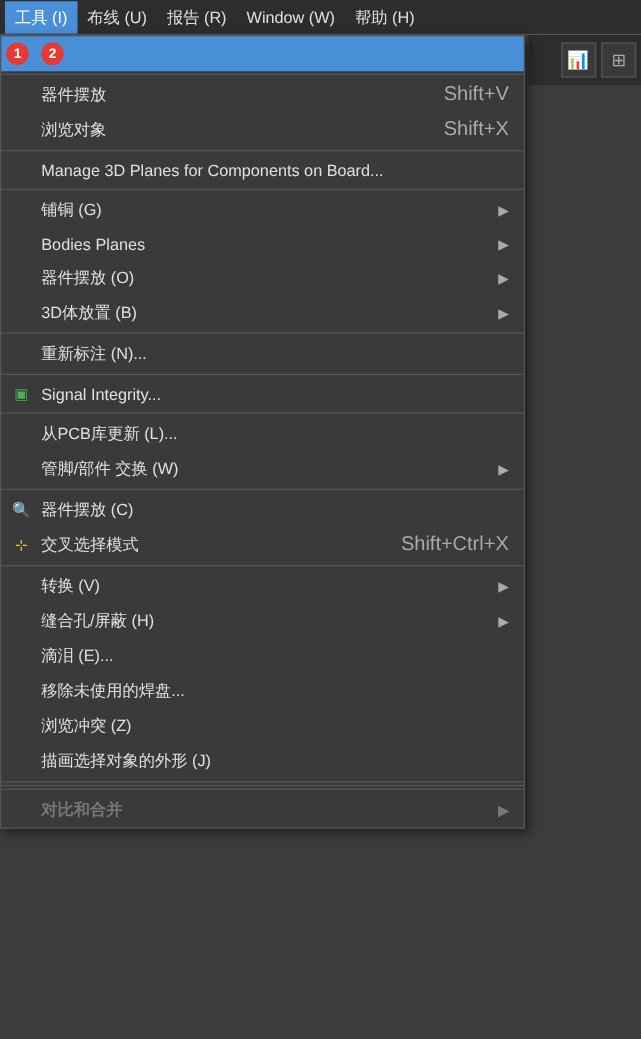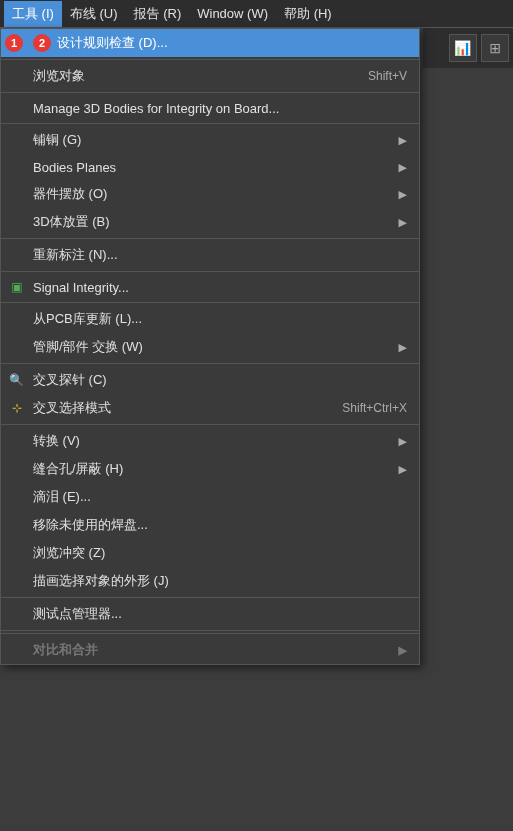--- a/index.html
+++ b/index.html
@@ -61,21 +61,21 @@
       color: #fff;
     }
     .menu-item.disabled {
       color: #777;
       cursor: default;
       font-weight: bold;
     }
     .menu-item .shortcut {
       margin-left: auto;
       color: #aaa;
-      font-size: 12px;
+      font-size: 16px;
     }
     .menu-item .arrow {
       margin-left: auto;
       color: #aaa;
       font-size: 11px;
     }
     .menu-item .item-icon {
       position: absolute;
       left: 6px;
       width: 20px;
@@ -150,36 +150,39 @@
   <div class="panel-icon">⊞</div>
 </div>
 
 <div class="dropdown-menu">
 
   <div class="menu-item highlighted">
     <span class="item-icon">
       <span class="badge badge-red">1</span>
     </span>
     <span class="badge badge-red-2">2</span>
-    <span>设计规则检查 (D)...</span>
-  </div>
-
-
-  <div class="menu-separator"></div>
+  </div>
+
+
+  <div class="menu-separator"></div>
+
+  <div class="menu-item">
+    <span>器件摆放</span>
+    <span class="shortcut">Shift+V</span>
+  </div>
 
   <div class="menu-item">
     <span>浏览对象</span>
-    <span class="shortcut">Shift+V</span>
-  </div>
-
-
-  <div class="menu-separator"></div>
-
-  <div class="menu-item">
-    <span>Manage 3D Bodies for Integrity on Board...</span>
+    <span class="shortcut">Shift+X</span>
+  </div>
+
+  <div class="menu-separator"></div>
+
+  <div class="menu-item">
+    <span>Manage 3D Planes for Components on Board...</span>
   </div>
 
   <div class="menu-separator"></div>
 
   <div class="menu-item">
     <span>铺铜 (G)</span>
     <span class="arrow">▶</span>
   </div>
 
   <div class="menu-item">
@@ -218,21 +221,21 @@
 
   <div class="menu-item">
     <span>管脚/部件 交换 (W)</span>
     <span class="arrow">▶</span>
   </div>
 
   <div class="menu-separator"></div>
 
   <div class="menu-item">
     <span class="item-icon" style="color:#f0c040; font-size:12px;">🔍</span>
-    <span>交叉探针 (C)</span>
+    <span>器件摆放 (C)</span>
   </div>
 
   <div class="menu-item">
     <span class="item-icon" style="color:#f0c040; font-size:12px;">⊹</span>
     <span>交叉选择模式</span>
     <span class="shortcut">Shift+Ctrl+X</span>
   </div>
 
   <div class="menu-separator"></div>
 
@@ -257,23 +260,20 @@
   <div class="menu-item">
     <span>浏览冲突 (Z)</span>
   </div>
 
   <div class="menu-item">
     <span>描画选择对象的外形 (J)</span>
   </div>
 
   <div class="menu-separator"></div>
 
-  <div class="menu-item">
-    <span>测试点管理器...</span>
-  </div>
 
   <div class="menu-separator"></div>
 
 
   <div class="menu-separator"></div>
 
   <div class="menu-item disabled">
     <span>对比和合并</span>
     <span class="arrow" style="color:#777;">▶</span>
   </div>

